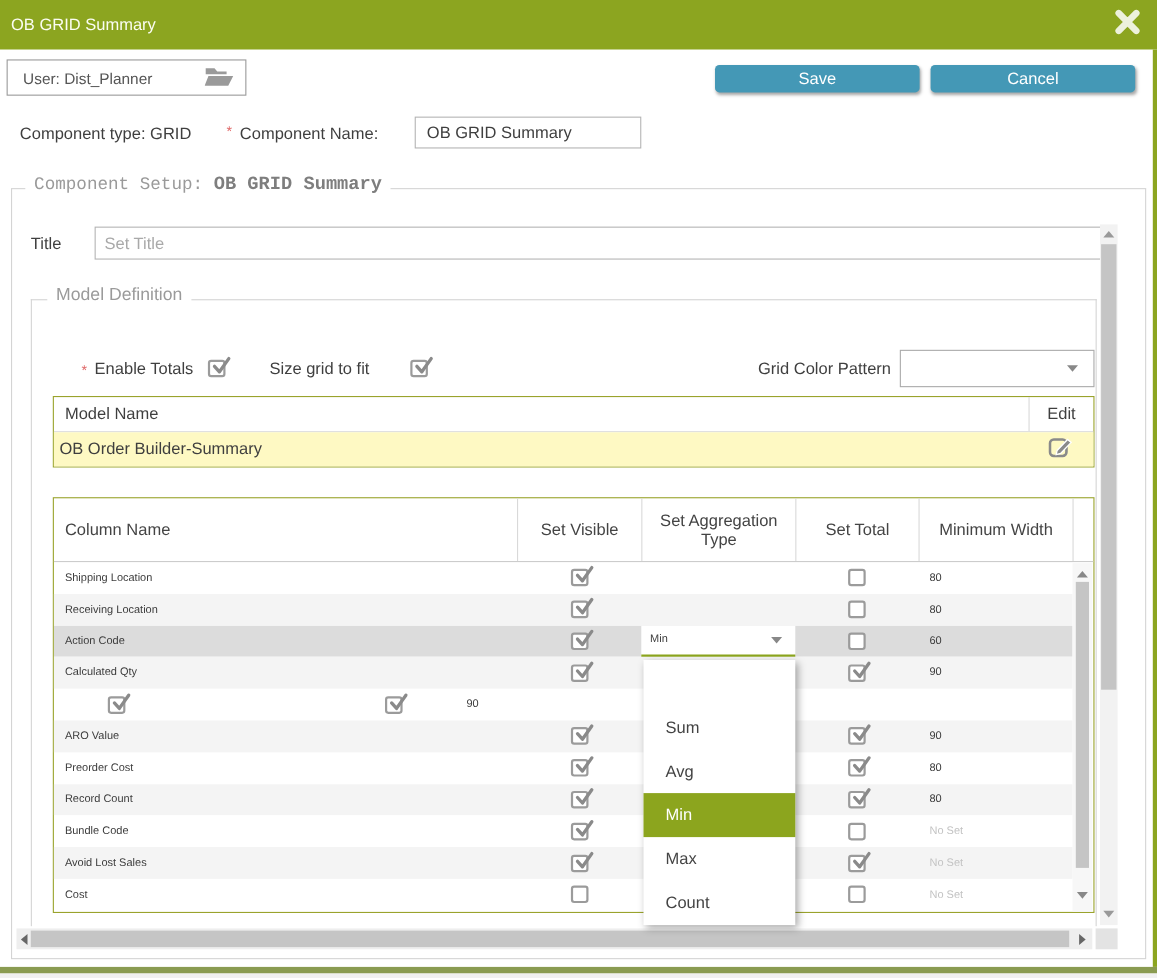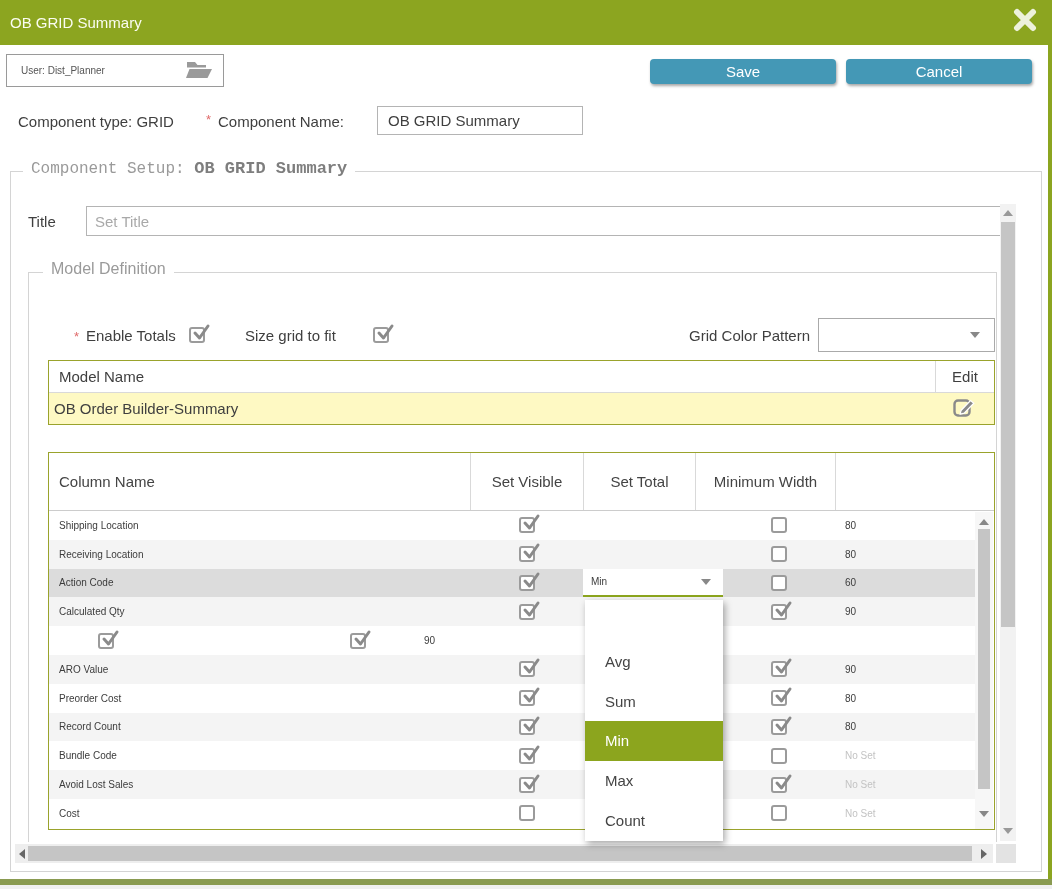--- a/index.html
+++ b/index.html
@@ -7,21 +7,21 @@
   .dialog { position: relative; width: 1052px; height: 889px; background: #fff; overflow: hidden; }
   .abs { position: absolute; }
 
   
   .titlebar { left:0; top:0; width:1052px; height:45px; background:#8CA520; color:#FBFDF2;
               display:flex; align-items:center; padding-left:10px; font-size:15px; }
   .close-btn { left:1008px; top:6px; width:34px; height:32px; display:flex; align-items:center; justify-content:center; cursor:pointer; }
 
   
   .user-box { left:6px; top:54px; width:218px; height:33px; border:1px solid #9a9a9a; background:#fff;
-              display:flex; align-items:center; padding:0 10px 0 14px; font-size:10px; color:#555; }
+              display:flex; align-items:center; padding:0 10px 0 14px; font-size:14px; color:#555; }
   .user-box .spacer { flex:1; }
   .btn { height:25px; width:186px; border-radius:4px; background:#4498B6; color:#fff; font-size:15px;
          display:flex; align-items:center; justify-content:center; box-shadow:1px 2px 3px rgba(0,0,0,0.35); cursor:pointer; }
   .btn-save { left:650px; top:59px; } .btn-cancel { left:846px; top:59px; }
 
   
   .lbl { font-size:15px; color:#3f3f3f; }
   .req { color:#E06A6A; font-size:13px; }
   .txt-input { border:1px solid #b4b4b4; font-family:"Liberation Sans",sans-serif; font-size:15px; color:#3f3f3f; padding:0 10px; background:#fff; }
   .txt-input::placeholder { color:#a9a9a9; }
@@ -178,20 +178,21 @@
         </span>
       </div>
     </div>
   </div>
 
   
   <div class="abs gtable" style="left:48px; top:452px; width:947px; height:378px;">
     <div class="ct-header">
       <div class="hc c-name">Column Name</div>
       <div class="hc c-vis">Set Visible</div>
+      <div class="hc c-agg">Set Aggregation Type</div>
       <div class="hc c-tot">Set Total</div>
       <div class="hc c-wid">Minimum Width</div>
       <div class="hc c-fill"></div>
     </div>
   </div>
   <div id="columns-body">
       <div class="trow">
         <div class="c name">Shipping Location</div>
         <div class="c vis">
           <span class="cb">
@@ -385,22 +386,22 @@
   
   <div class="abs sb" style="left:975px; top:512px; width:18px; height:317px; background:#f7f7f7;">
     <span class="arr tri-up" style="left:4px; top:7px; border-bottom-color:#888;"></span>
     <div class="sb-thumb" style="left:3px; top:17px; width:12px; height:260px;"></div>
     <span class="arr tri-down" style="left:4px; top:299px; border-top-color:#888;"></span>
   </div>
 
   
   <div class="abs dd-panel" id="agg-dd-panel">
     <div class="dd-spacer"></div>
-  <div class="dd-item">Avg</div>
-      <div class="dd-item">Sum</div>
+  <div class="dd-item">Sum</div>
+      <div class="dd-item">Avg</div>
       <div class="dd-item hl">Min</div>
       <div class="dd-item">Max</div>
       <div class="dd-item">Count</div>
     </div>
 
   
   <div class="abs sb" style="left:1000px; top:204px; width:16px; height:637px;">
     <span class="arr tri-up" style="left:3px; top:6px; border-bottom-color:#999;"></span>
     <div class="sb-thumb" style="left:1px; top:18px; width:14px; height:405px;"></div>
     <span class="arr tri-down" style="left:3px; top:624px; border-top-color:#999;"></span>

